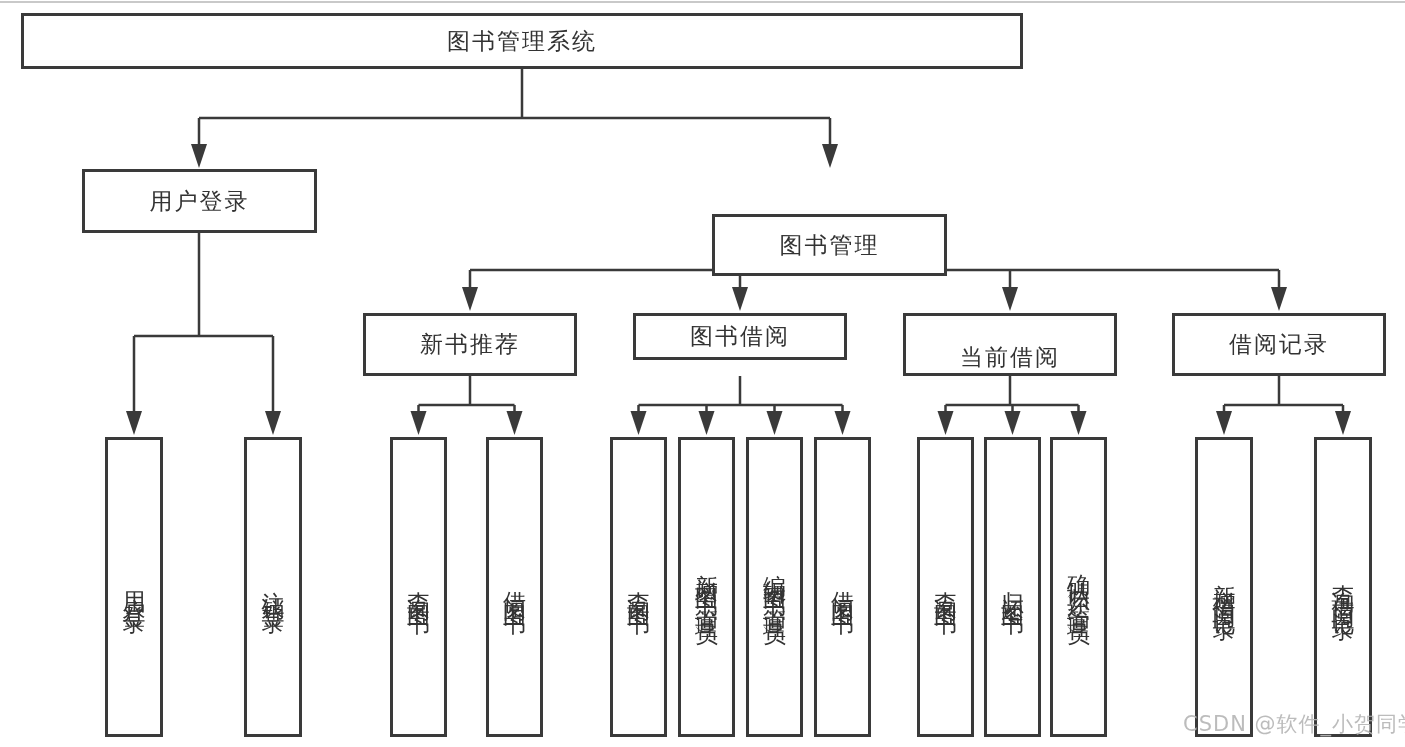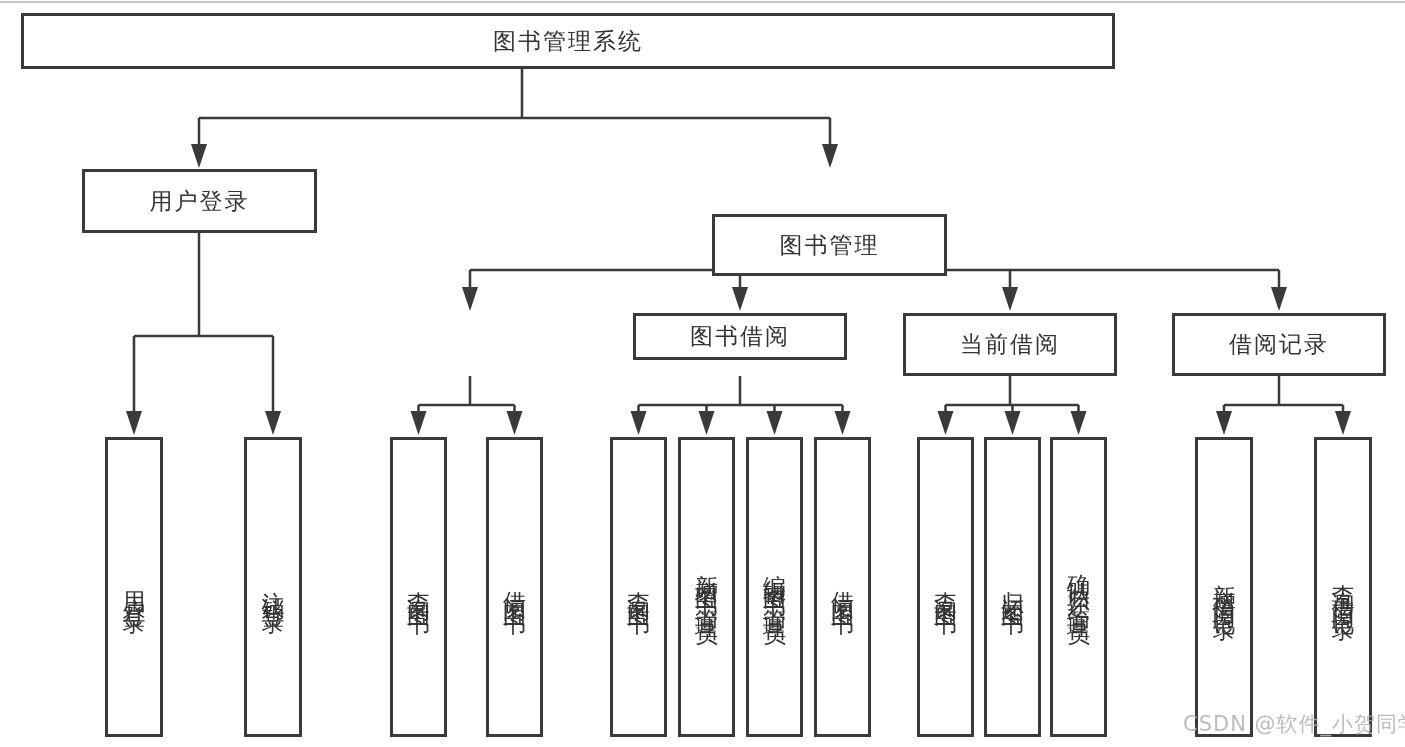--- a/index.html
+++ b/index.html
@@ -89,35 +89,38 @@
       <polygon points="766.5,411 782.5,411 774.5,435"></polygon>
       <polygon points="834.5,411 850.5,411 842.5,435"></polygon>
       <polygon points="937.5,411 953.5,411 945.5,435"></polygon>
       <polygon points="1004.5,411 1020.5,411 1012.5,435"></polygon>
       <polygon points="1070.5,411 1086.5,411 1078.5,435"></polygon>
       <polygon points="1216,411 1232,411 1224,435"></polygon>
       <polygon points="1335,411 1351,411 1343,435"></polygon>
     </g>
   </svg>
 
-  <div class="box hbox" style="left:21px; top:13px; width:1094px; height:56px;">
+  <div class="box hbox" style="left:21px; top:13px; width:1002px; height:56px;">
     <span>图书管理系统</span>
   </div>
 
   <div class="box hbox" style="left:82px; top:169px; width:235px; height:64px;">
     <span>用户登录</span>
   </div>
   <div class="box hbox" style="left:712px; top:170px; width:235px; height:62px;margin-top:44px;">
     <span>图书管理</span>
   </div>
 
+  <div class="box hbox" style="left:363px; top:313px; width:214px; height:63px;">
+    <span>新书推荐</span>
+  </div>
   <div class="box hbox" style="left:633px; top:313px; width:214px; height:47px;">
     <span>图书借阅</span>
   </div>
-  <div class="box hbox" style="left:903px; top:313px; width:214px; height:63px;">
+  <div class="box hbox" style="left:903px; top:313px; width:214px; height:63px;align-items:flex-end;">
     <span>当前借阅</span>
   </div>
   <div class="box hbox" style="left:1172px; top:313px; width:214px; height:63px;">
     <span>借阅记录</span>
   </div>
 
   <div class="box vbox" style="left:105px; top:437px; width:58px; height:300px;">
     <span>用户登录</span>
   </div>
   <div class="box vbox" style="left:244px; top:437px; width:58px; height:300px;">

